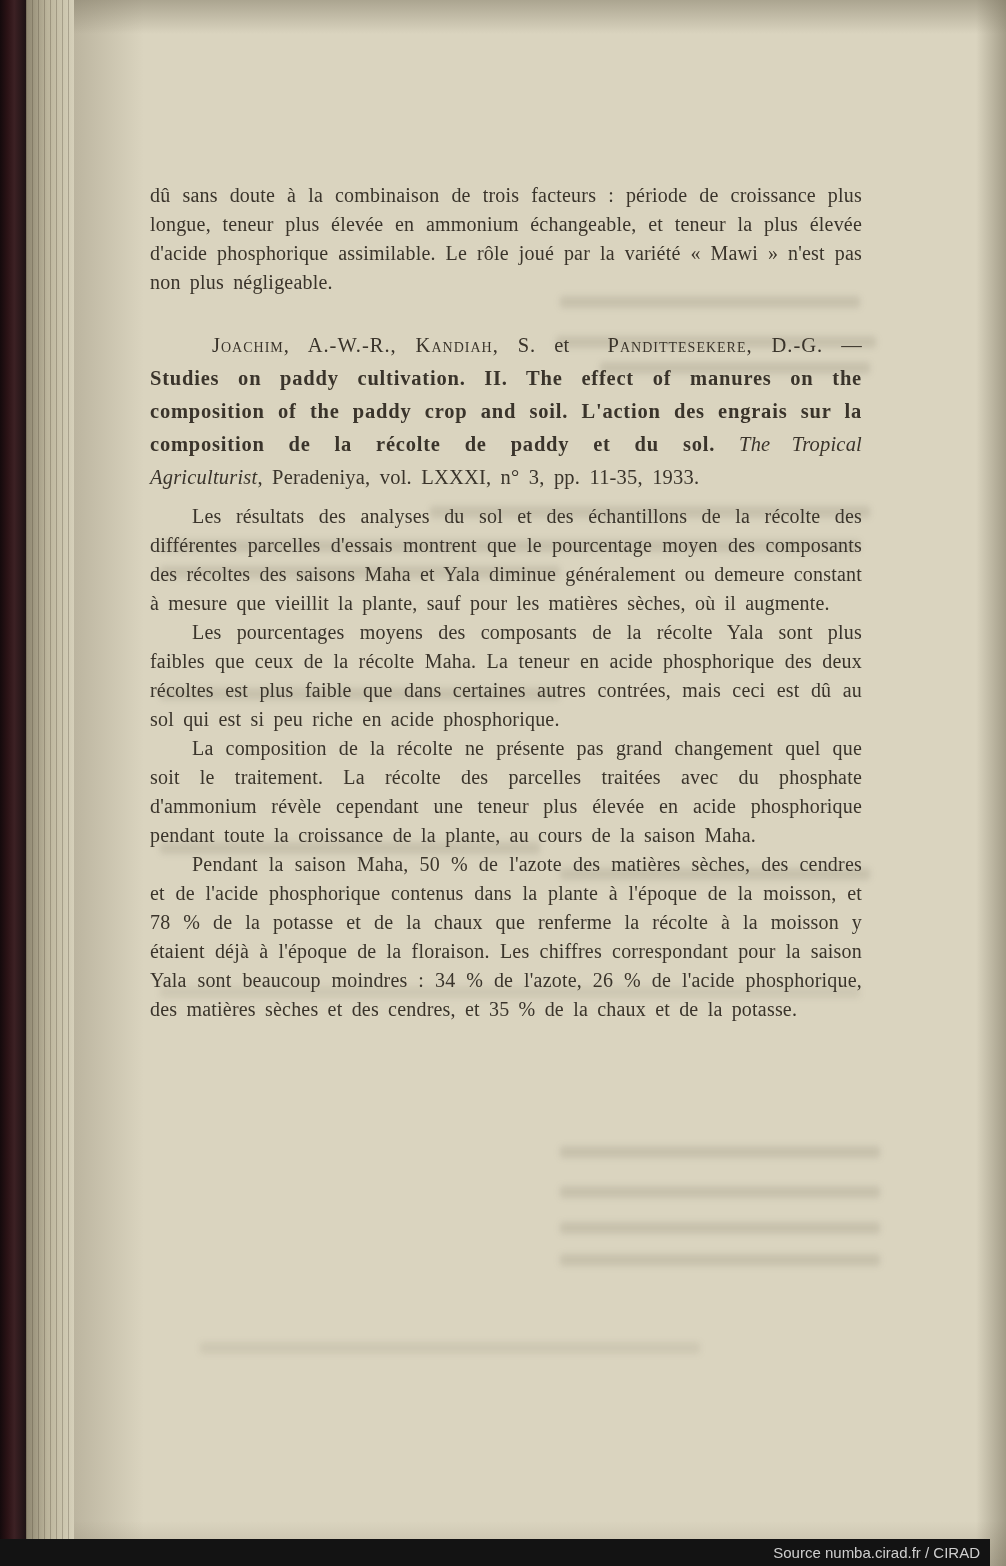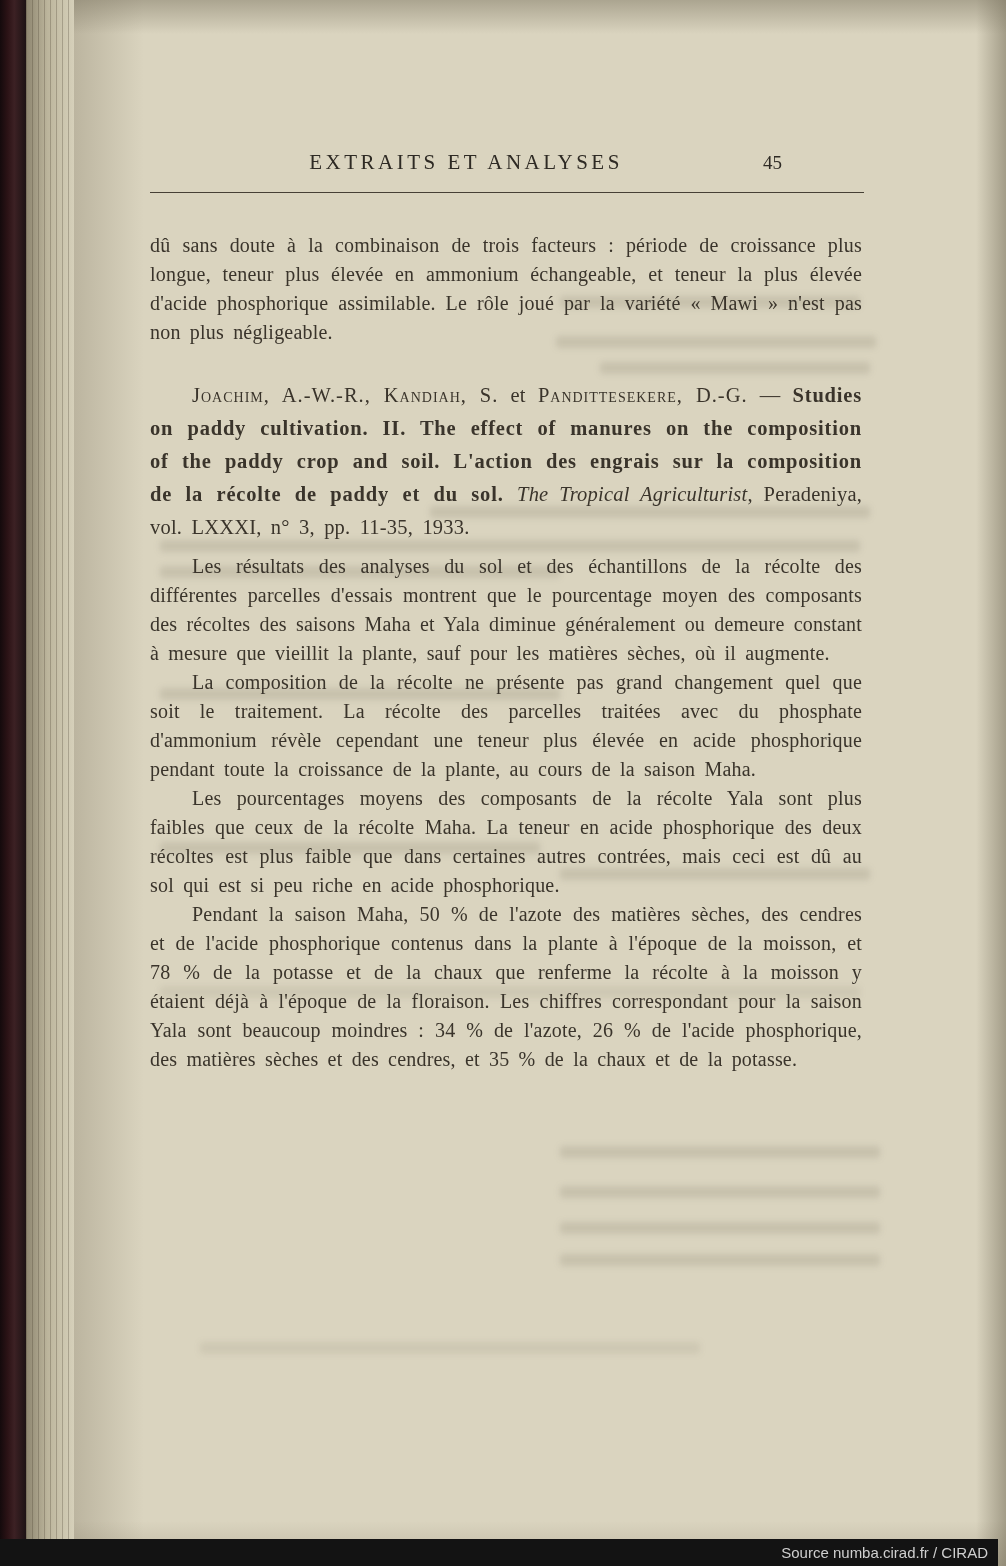--- a/index.html
+++ b/index.html
@@ -66,26 +66,26 @@
     margin: 0; text-align: justify; text-indent: 42px;
     font-size: 20px; line-height: 29px;
     word-spacing: 4px; letter-spacing: 0.2px;
     hyphens: auto;
   }
   .para.flush { text-indent: 0; margin-top: 35px; }
   .citation {
     margin-top: 32px; margin-bottom: 8px;
     font-size: 20.5px; line-height: 33px;
   }
-  .citation .authors { font-variant: small-caps; letter-spacing: 1px; }
+  .citation .authors { font-variant: small-caps; letter-spacing: 1px; margin-left: 20px; }
   .citation .bold { font-weight: bold; letter-spacing: 0.8px; word-spacing: 6px; }
   .citation .italic { font-style: italic; margin-top: 24px; }
 
   .credit-bar {
-    position: absolute; left: 0; right: 8px; bottom: 0; height: 27px;
+    position: absolute; left: 0; right: 16px; bottom: 0; height: 27px;
     background: #131313; z-index: 3;
     color: #cfcfcf; font-family: "Liberation Sans", sans-serif;
     font-size: 15px; line-height: 27px; text-align: right;
     padding-right: 10px; box-sizing: border-box;
   }
 </style>
 </head>
 <body>
 
 <div class="scan">
@@ -108,33 +108,28 @@
     <i class="ghost" style="top:986px;left:160px;width:700px;background:rgba(105,98,80,0.10)"></i>
     <i class="ghost" style="top:1146px;left:560px;width:320px"></i>
     <i class="ghost" style="top:1186px;left:560px;width:320px"></i>
     <i class="ghost" style="top:1222px;left:560px;width:320px"></i>
     <i class="ghost" style="top:1254px;left:560px;width:320px"></i>
     <i class="ghost" style="top:1342px;left:200px;width:500px;background:rgba(105,98,80,0.10)"></i>
   </div>
 
   <div class="text-column">
 
-    <div class="page-header">
-      <span class="running-title">EXTRAITS ET ANALYSES</span>
-      <span class="page-number">45</span>
-      <hr class="header-rule">
-    </div>
 
     <p class="para flush">dû sans doute à la combinaison de trois facteurs : période de croissance plus longue, teneur plus élevée en ammonium échangeable, et teneur la plus élevée d'acide phosphorique assimilable. Le rôle joué par la variété « Mawi » n'est pas non plus négligeable.</p>
 
     <p class="para citation"><span class="authors">Joachim, A.-W.-R., Kandiah, S.</span><span> et </span><span class="authors">Pandittesekere, D.-G.</span><span> — </span><span class="bold">Studies on paddy cultivation. II. The effect of manures on the composition of the paddy crop and soil. L'action des engrais sur la composition de la récolte de paddy et du sol. </span><span class="italic">The Tropical Agriculturist</span><span>, Peradeniya, vol. LXXXI, n° 3, pp. 11-35, 1933.</span></p>
 
     <p class="para">Les résultats des analyses du sol et des échantillons de la récolte des différentes parcelles d'essais montrent que le pourcentage moyen des composants des récoltes des saisons Maha et Yala diminue généralement ou demeure constant à mesure que vieillit la plante, sauf pour les matières sèches, où il augmente.</p>
+    <p class="para">Les pourcentages moyens des composants de la récolte Yala sont plus faibles que ceux de la récolte Maha. La teneur en acide phosphorique des deux récoltes est plus faible que dans certaines autres contrées, mais ceci est dû au sol qui est si peu riche en acide phosphorique.</p>
     <p class="para">La composition de la récolte ne présente pas grand changement quel que soit le traitement. La récolte des parcelles traitées avec du phosphate d'ammonium révèle cependant une teneur plus élevée en acide phosphorique pendant toute la croissance de la plante, au cours de la saison Maha.</p>
-    <p class="para">Les pourcentages moyens des composants de la récolte Yala sont plus faibles que ceux de la récolte Maha. La teneur en acide phosphorique des deux récoltes est plus faible que dans certaines autres contrées, mais ceci est dû au sol qui est si peu riche en acide phosphorique.</p>
     <p class="para">Pendant la saison Maha, 50 % de l'azote des matières sèches, des cendres et de l'acide phosphorique contenus dans la plante à l'époque de la moisson, et 78 % de la potasse et de la chaux que renferme la récolte à la moisson y étaient déjà à l'époque de la floraison. Les chiffres correspondant pour la saison Yala sont beaucoup moindres : 34 % de l'azote, 26 % de l'acide phosphorique, des matières sèches et des cendres, et 35 % de la chaux et de la potasse.</p>
 
   </div>
 
   <div class="credit-bar">
     <span>Source numba.cirad.fr / CIRAD</span>
   </div>
 
 </div>
 

